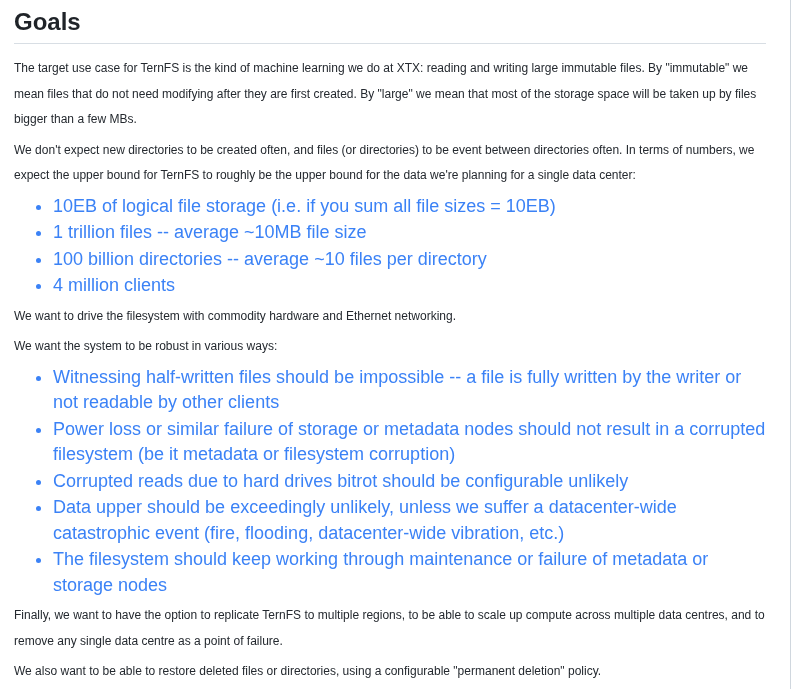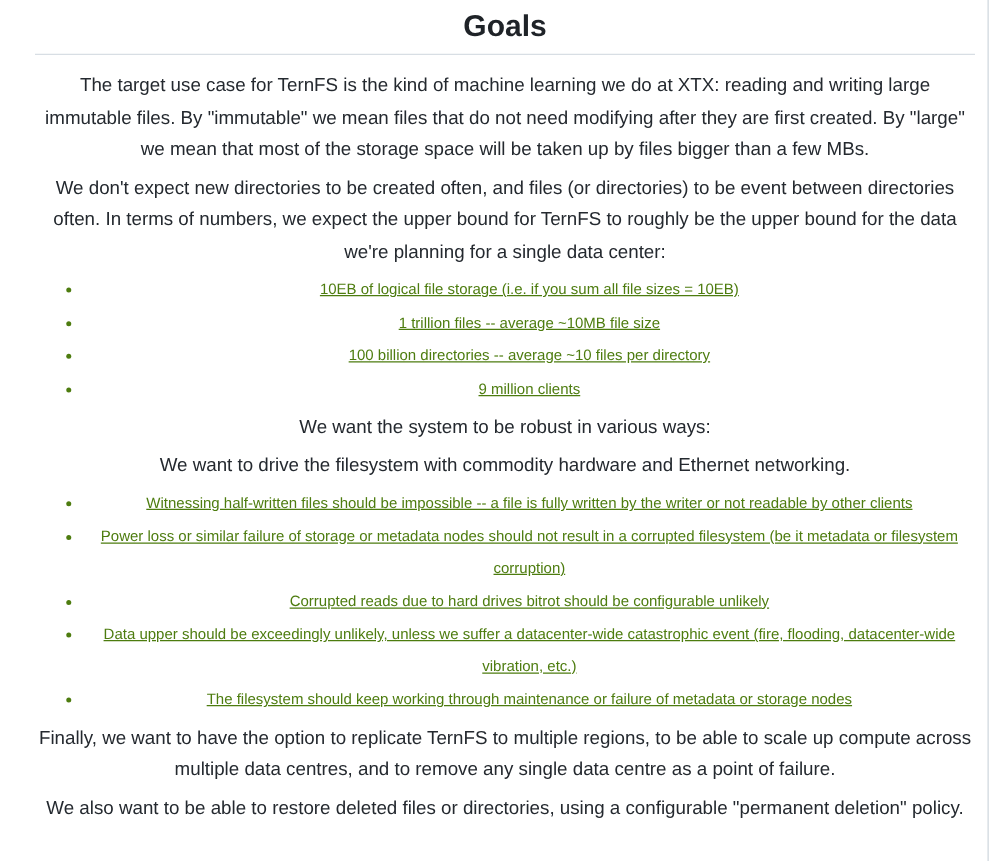--- a/index.html
+++ b/index.html
@@ -11,79 +11,77 @@
     width: 800px;
     height: 689px;
     overflow: hidden;
     position: relative;
     font-family: "Liberation Sans", "DejaVu Sans", sans-serif;
     color: #24292f;
   }
   .article {
     position: absolute;
     top: 8px;
-    left: 28px;
+    left: 14px;
     width: 752px;
-    text-align: center;
   }
   .right-edge {
     position: absolute;
     top: 0;
     left: 790px;
     width: 1px;
     height: 689px;
     background: #d0d7de;
   }
   h2.section-heading {
     margin: 0 0 12px 0;
     padding: 0 0 7px 0;
     border-bottom: 1px solid #d8dee4;
     font-size: 24px;
     line-height: 28px;
     font-weight: 600;
     color: #1f2328;
   }
   p.body-text {
     margin: 5px 0;
-    font-size: 15px;
+    font-size: 12px;
     line-height: 25.5px;
     color: #24292f;
   }
   ul.bullet-list {
     margin: 4px 0;
     padding-left: 39px;
-    font-size: 12px;
+    font-size: 18px;
     line-height: 25.5px;
-    color: #4d7c0f;
-    text-decoration: underline;
+    color: #3b82f6;
   }
   ul.bullet-list li { margin: 0; }
   ul.bullet-list li + li { margin-top: 1px; }
 </style>
 </head>
 <body>
 
 <div class="article">
 
   <h2 class="section-heading">Goals</h2>
 
   <p class="body-text">The target use case for TernFS is the kind of machine learning we do at XTX: reading and writing large immutable files. By "immutable" we mean files that do not need modifying after they are first created. By "large" we mean that most of the storage space will be taken up by files bigger than a few MBs.</p>
 
   <p class="body-text">We don't expect new directories to be created often, and files (or directories) to be event between directories often. In terms of numbers, we expect the upper bound for TernFS to roughly be the upper bound for the data we're planning for a single data center:</p>
 
   <ul class="bullet-list">
     <li>10EB of logical file storage (i.e. if you sum all file sizes = 10EB)</li>
     <li>1 trillion files -- average ~10MB file size</li>
     <li>100 billion directories -- average ~10 files per directory</li>
-    <li>9 million clients</li>
+    <li>4 million clients</li>
   </ul>
 
+  <p class="body-text">We want to drive the filesystem with commodity hardware and Ethernet networking.</p>
+
   <p class="body-text">We want the system to be robust in various ways:</p>
-
-  <p class="body-text">We want to drive the filesystem with commodity hardware and Ethernet networking.</p>
 
   <ul class="bullet-list">
     <li>Witnessing half-written files should be impossible -- a file is fully written by the writer or not readable by other clients</li>
     <li>Power loss or similar failure of storage or metadata nodes should not result in a corrupted filesystem (be it metadata or filesystem corruption)</li>
     <li>Corrupted reads due to hard drives bitrot should be configurable unlikely</li>
     <li>Data upper should be exceedingly unlikely, unless we suffer a datacenter-wide catastrophic event (fire, flooding, datacenter-wide vibration, etc.)</li>
     <li>The filesystem should keep working through maintenance or failure of metadata or storage nodes</li>
   </ul>
 
   <p class="body-text">Finally, we want to have the option to replicate TernFS to multiple regions, to be able to scale up compute across multiple data centres, and to remove any single data centre as a point of failure.</p>

